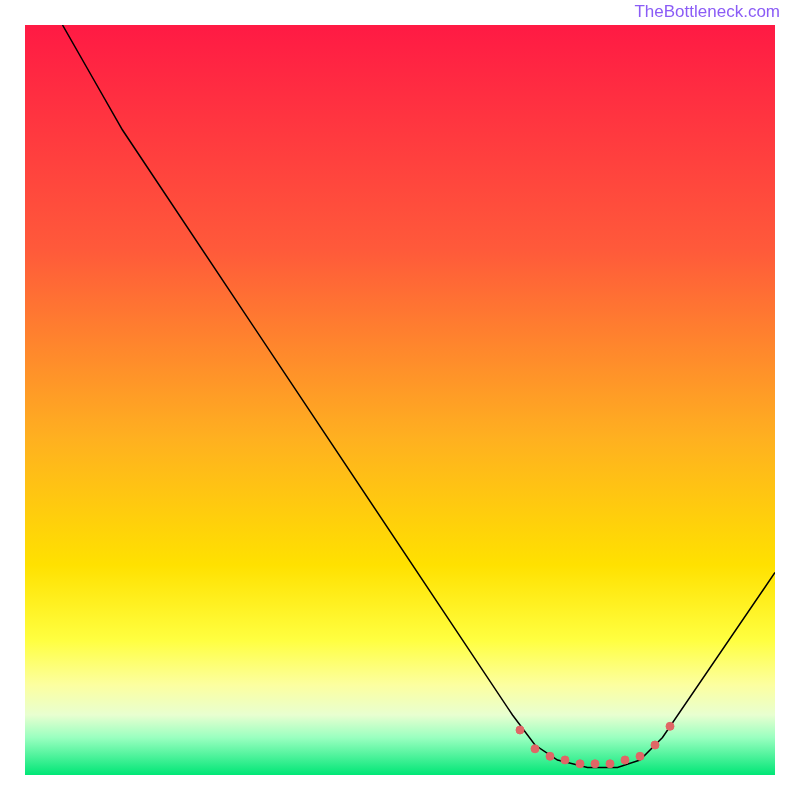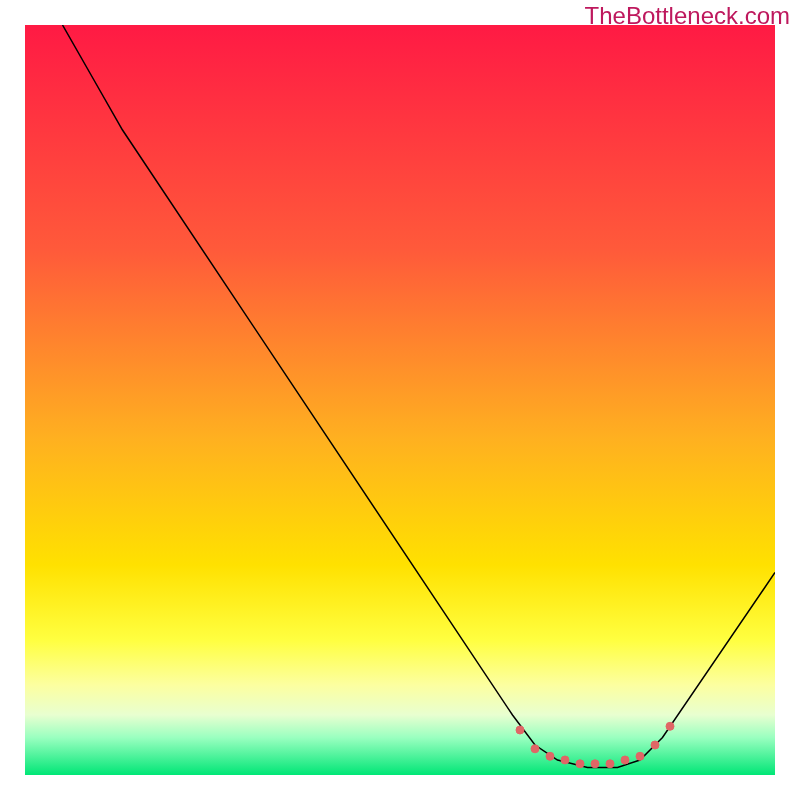--- a/index.html
+++ b/index.html
@@ -8,23 +8,23 @@
     width: 800px;
     height: 800px;
     background: #ffffff;
     font-family: Arial, Helvetica, sans-serif;
     overflow: hidden;
     position: relative;
   }
   .attribution {
     position: absolute;
     top: 2px;
-    right: 10px;
-    font-size: 24px;
-    color: #be185d;
+    right: 20px;
+    font-size: 17px;
+    color: #8b5cf6;
     z-index: 10;
   }
   .plot {
     position: absolute;
     left: 25px;
     top: 25px;
     width: 750px;
     height: 750px;
     box-sizing: border-box;
     background: linear-gradient(

